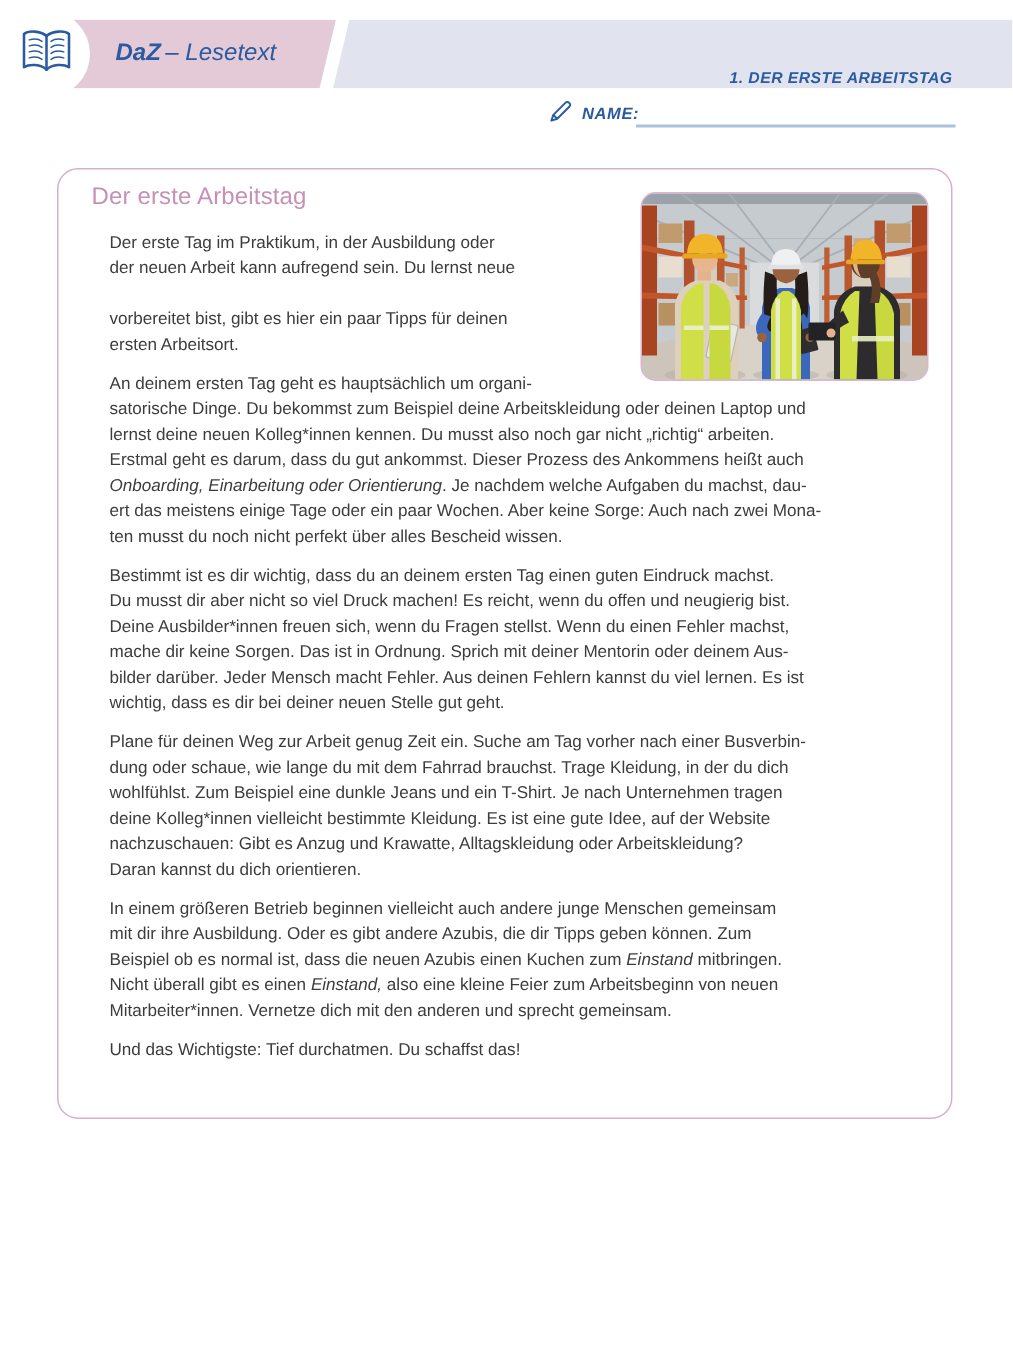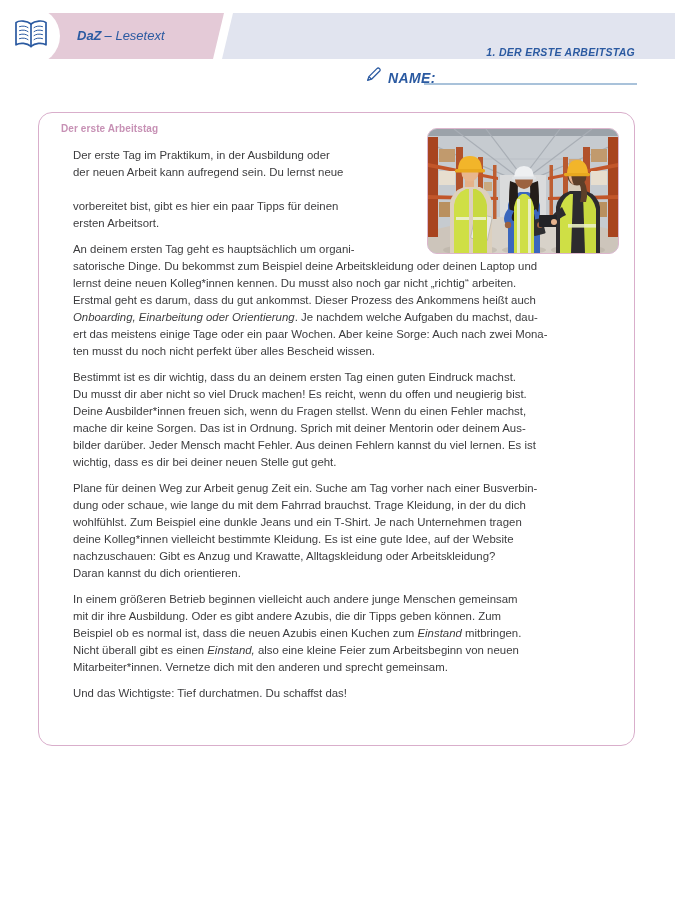--- a/index.html
+++ b/index.html
@@ -19,50 +19,50 @@
     position:absolute;left:222px;top:13px;right:0;height:46px;
     background:var(--band-blue,#e1e4ef);
     clip-path:polygon(11px 0,100% 0,100% 100%,0 100%);
   }
   .icon-bubble{
     position:absolute;left:2px;top:7px;width:58px;height:58px;border-radius:50%;
     background:#fff;display:flex;align-items:center;justify-content:center;
   }
   .badge-label{
     position:absolute;left:77px;top:13px;height:46px;line-height:46px;
-    font-style:italic;font-size:13px;color:var(--header-blue,#2b5aa1);
+    font-style:italic;font-size:16px;color:var(--header-blue,#2b5aa1);
   }
   .badge-label b{font-weight:bold;}
   .badge-label .suffix{margin-left:3px;}
   .chapter-title{
     position:absolute;top:29px;right:40px;height:46px;line-height:46px;
     font-weight:bold;font-style:italic;font-size:10.5px;letter-spacing:.3px;
     color:var(--header-blue,#2b5aa1);
   }
 
   
   .name-row{position:absolute;left:366px;top:64px;width:280px;height:24px;}
   .pencil{position:absolute;left:0;top:2px;}
   .name-label{
-    position:absolute;left:22px;top:6px;font-size:14px;font-weight:bold;font-style:italic;
+    position:absolute;left:22px;top:6px;font-size:11px;font-weight:bold;font-style:italic;
     letter-spacing:.4px;color:var(--header-blue,#2b5aa1);
   }
   .name-line{
     position:absolute;left:424px;top:83px;width:213px;height:2px;
     background:var(--name-line,#a9c2da);
   }
 
   
   .reading-box{
     position:absolute;left:38px;top:112px;width:597px;height:634px;box-sizing:border-box;
     border:1.6px solid var(--box-border,#d9aecb);border-radius:14px;background:#fff;
     padding:10px 22px;
   }
   .box-title{
-    margin:0;font-size:10px;font-weight:bold;color:var(--title-pink,#c791b5);
+    margin:0;font-size:16px;font-weight:normal;color:var(--title-pink,#c791b5);
     letter-spacing:.1px;
   }
   .photo-frame{
     position:absolute;top:15px;right:15px;width:190px;height:124px;
     border:1.5px solid #dcb6cd;border-radius:10px;overflow:hidden;background:#c6cbd0;
   }
   .photo-frame svg{display:block;}
   .article-body{margin-top:13px;font-size:11.4px;line-height:17px;color:var(--body-text,#3c3c3e);}
   .article-body .para{margin:0 0 9px 12px;}
   .article-body .para:last-child{margin-bottom:0;}

